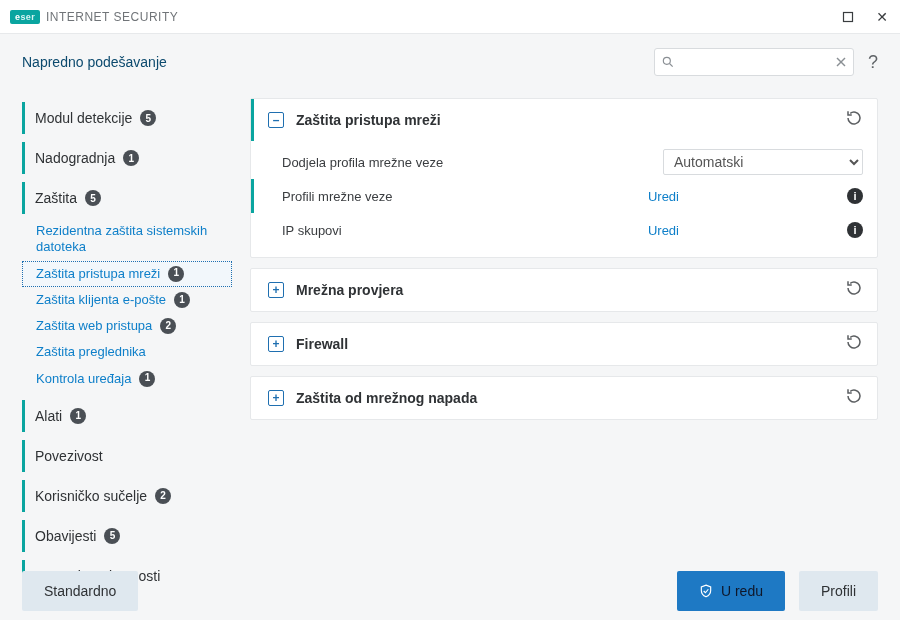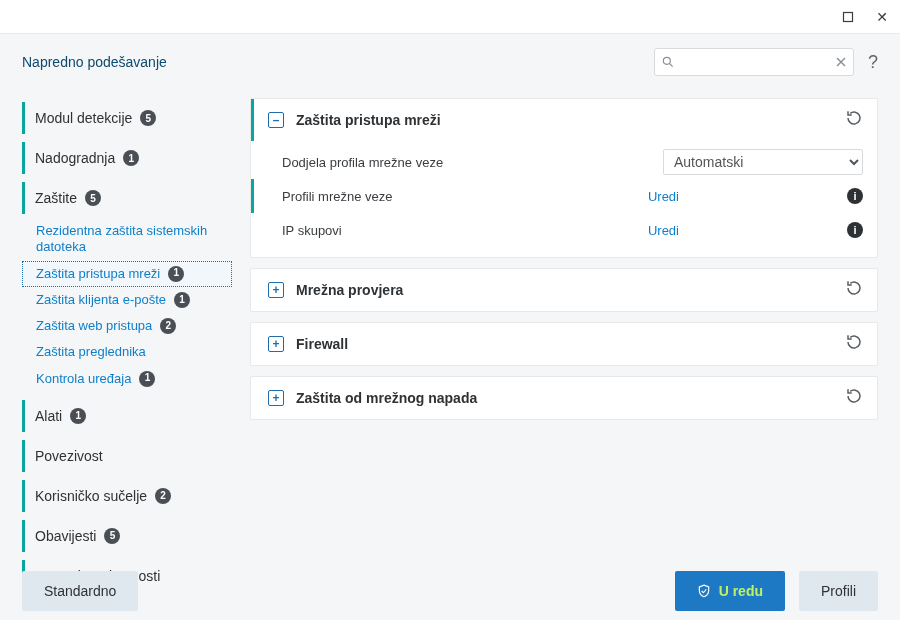--- a/index.html
+++ b/index.html
@@ -61,27 +61,33 @@
   .row .lbl{font-size:13px;color:#3a3d40;flex:none;width:320px}
   .row .ctl{margin-left:auto;display:flex;align-items:center;gap:14px}
   select.combo{width:200px;height:26px;border:1px solid var(--border);border-radius:2px;background:#fff;font-size:14px;color:#555;padding:0 6px}
   .link{color:var(--link);font-size:13px;cursor:pointer}
   .info{width:16px;height:16px;border-radius:50%;background:#2f3235;color:#fff;font-size:11px;font-weight:700;display:inline-flex;align-items:center;justify-content:center;cursor:pointer}
 
   
   .footer{position:absolute;left:0;right:0;bottom:0;height:58px;display:flex;align-items:center;padding:0 22px}
   .btn{height:40px;padding:0 22px;border:none;border-radius:2px;font-size:14px;cursor:pointer;display:inline-flex;align-items:center;gap:8px}
   .btn-default{background:var(--footer-btn);color:#2f3235}
-  .btn-primary{background:var(--ok-btn);color:#bef264;font-weight:700}
+  .btn-primary{background:var(--ok-btn);color:#0f172a;font-weight:400}
   .footer .spacer{flex:1}
 </style>
 </head>
 <body>
 
 <div class="titlebar">
+  <div class="brand">
+    <span class="brand-badge">
+      <span>e</span><span class="brand-sub" style="color:#d6f4f2">ser</span>
+    </span>
+    <span class="brand-name">INTERNET SECURITY</span>
+  </div>
   <div class="win-ctrls">
     <span>
       <svg width="12" height="12" viewBox="0 0 12 12">
           <rect x="1.5" y="1.5" width="9" height="9" fill="none" stroke="#3a3d40" stroke-width="1.2"></rect>
         </svg>
     </span>
     <span>✕</span>
   </div>
 </div>
 
@@ -108,21 +114,21 @@
   <div class="sidebar">
     <div class="side-item">
       <span>Modul detekcije</span>
       <span class="badge">5</span>
     </div>
     <div class="side-item">
       <span>Nadogradnja</span>
       <span class="badge">1</span>
     </div>
     <div class="side-item">
-      <span>Zaštite</span>
+      <span>Zaštita</span>
       <span class="badge">5</span>
     </div>
     <div class="subtree">
       <div class="sub-item multiline">
         <span>Rezidentna zaštita sistemskih datoteka</span>
       </div>
       <div class="sub-item selected">
         <span>Zaštita pristupa mreži</span>
         <span class="badge">1</span>
       </div>

